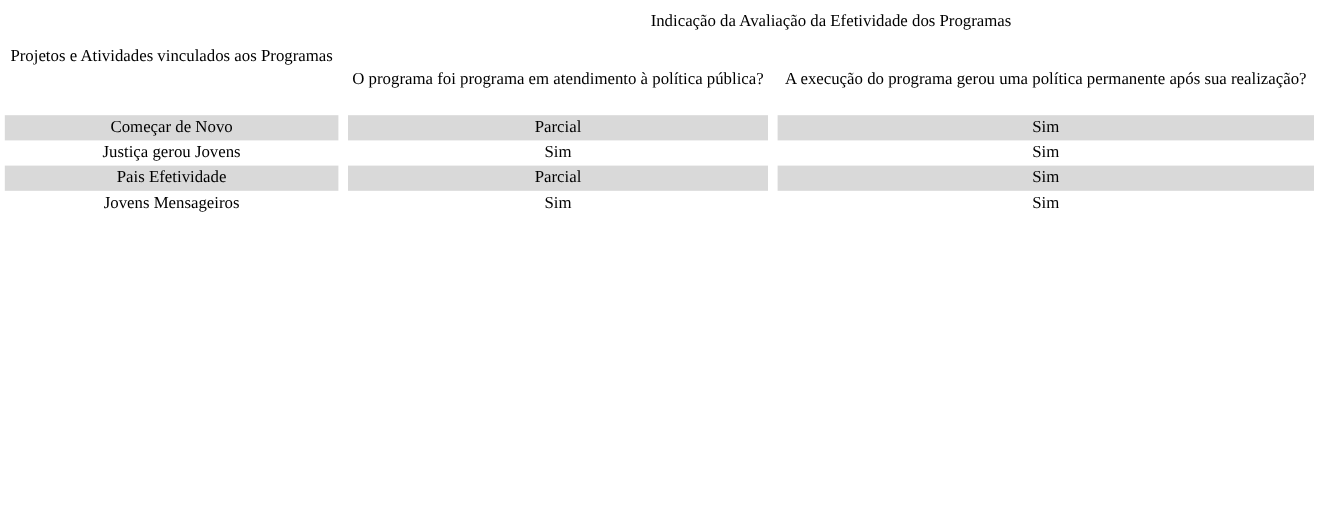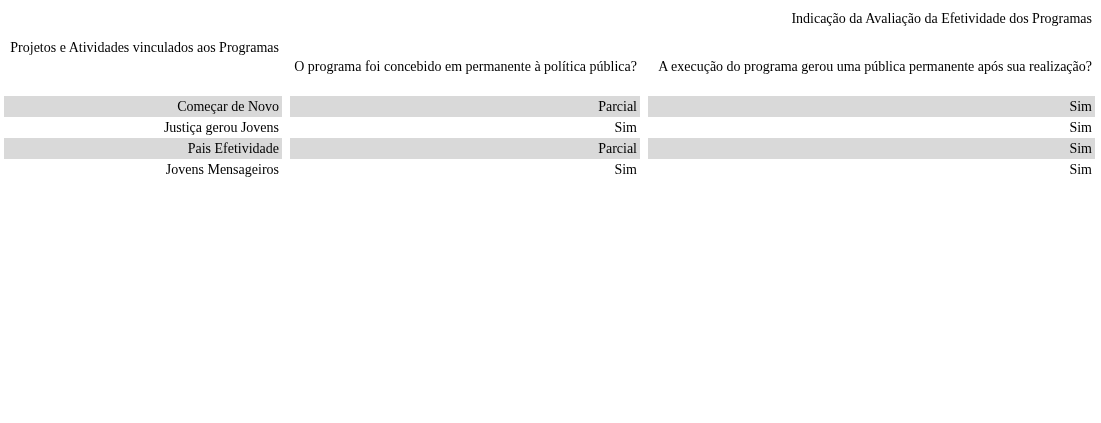--- a/index.html
+++ b/index.html
@@ -21,21 +21,21 @@
     border-spacing: 8px 0;   
     margin-left: -4px;       
     width: 1107px;
   }
   col.c1 { width: 278px; }
   col.c2 { width: 350px; }
   col.c3 { width: 447px; }
   td {
     padding: 0 3px;
     vertical-align: middle;
-    text-align: right;
+    text-align: center;
     overflow: hidden;
     white-space: nowrap;
   }
   tr.group-row    { height: 38px; }
   tr.subhead-row  { height: 58px; }
   tbody tr        { height: 21px; }
   tbody tr.shaded td { background: var(--row-shade, #d9d9d9); }
 </style>
 </head>
 <body style="background: rgb(255, 255, 255); color: rgb(0, 0, 0);">
@@ -45,22 +45,22 @@
     <col class="c1">
       <col class="c2">
       <col class="c3">
   </colgroup>
   <thead>
     <tr class="group-row">
       <td rowspan="2">Projetos e Atividades vinculados aos Programas</td>
       <td colspan="2">Indicação da Avaliação da Efetividade dos Programas</td>
     </tr>
     <tr class="subhead-row">
-      <td>O programa foi concebido em permanente à política pública?</td>
-      <td>A execução do programa gerou uma pública permanente após sua realização?</td>
+      <td>O programa foi programa em atendimento à política pública?</td>
+      <td>A execução do programa gerou uma política permanente após sua realização?</td>
     </tr>
   </thead>
   <tbody>
     <tr class="shaded">
       <td>Começar de Novo</td>
       <td>Parcial</td>
       <td>Sim</td>
     </tr>
     <tr>
       <td>Justiça gerou Jovens</td>

